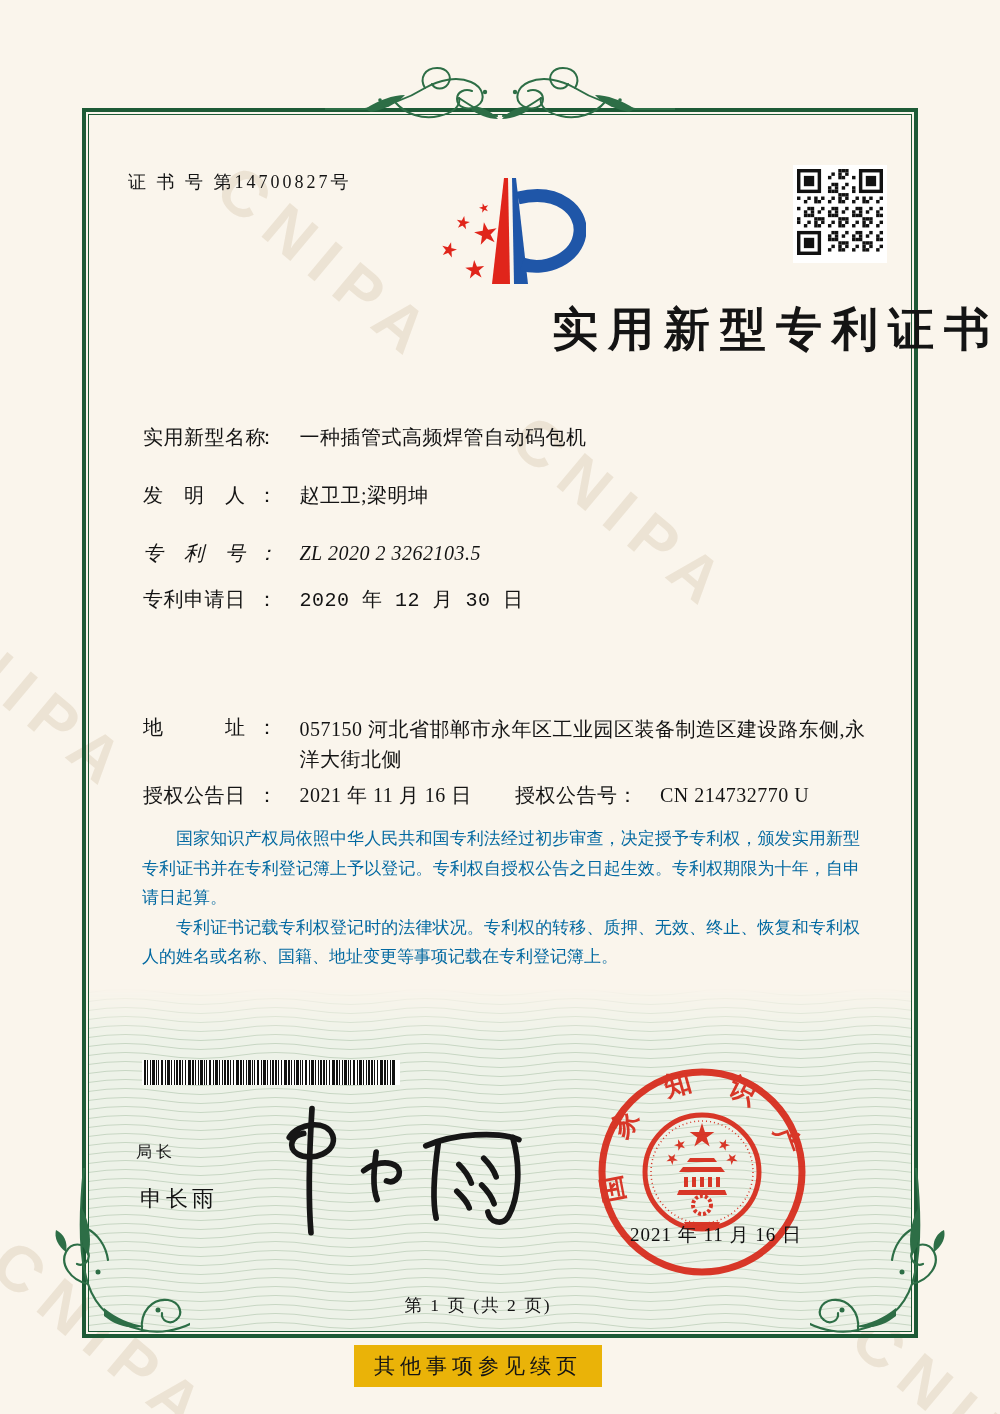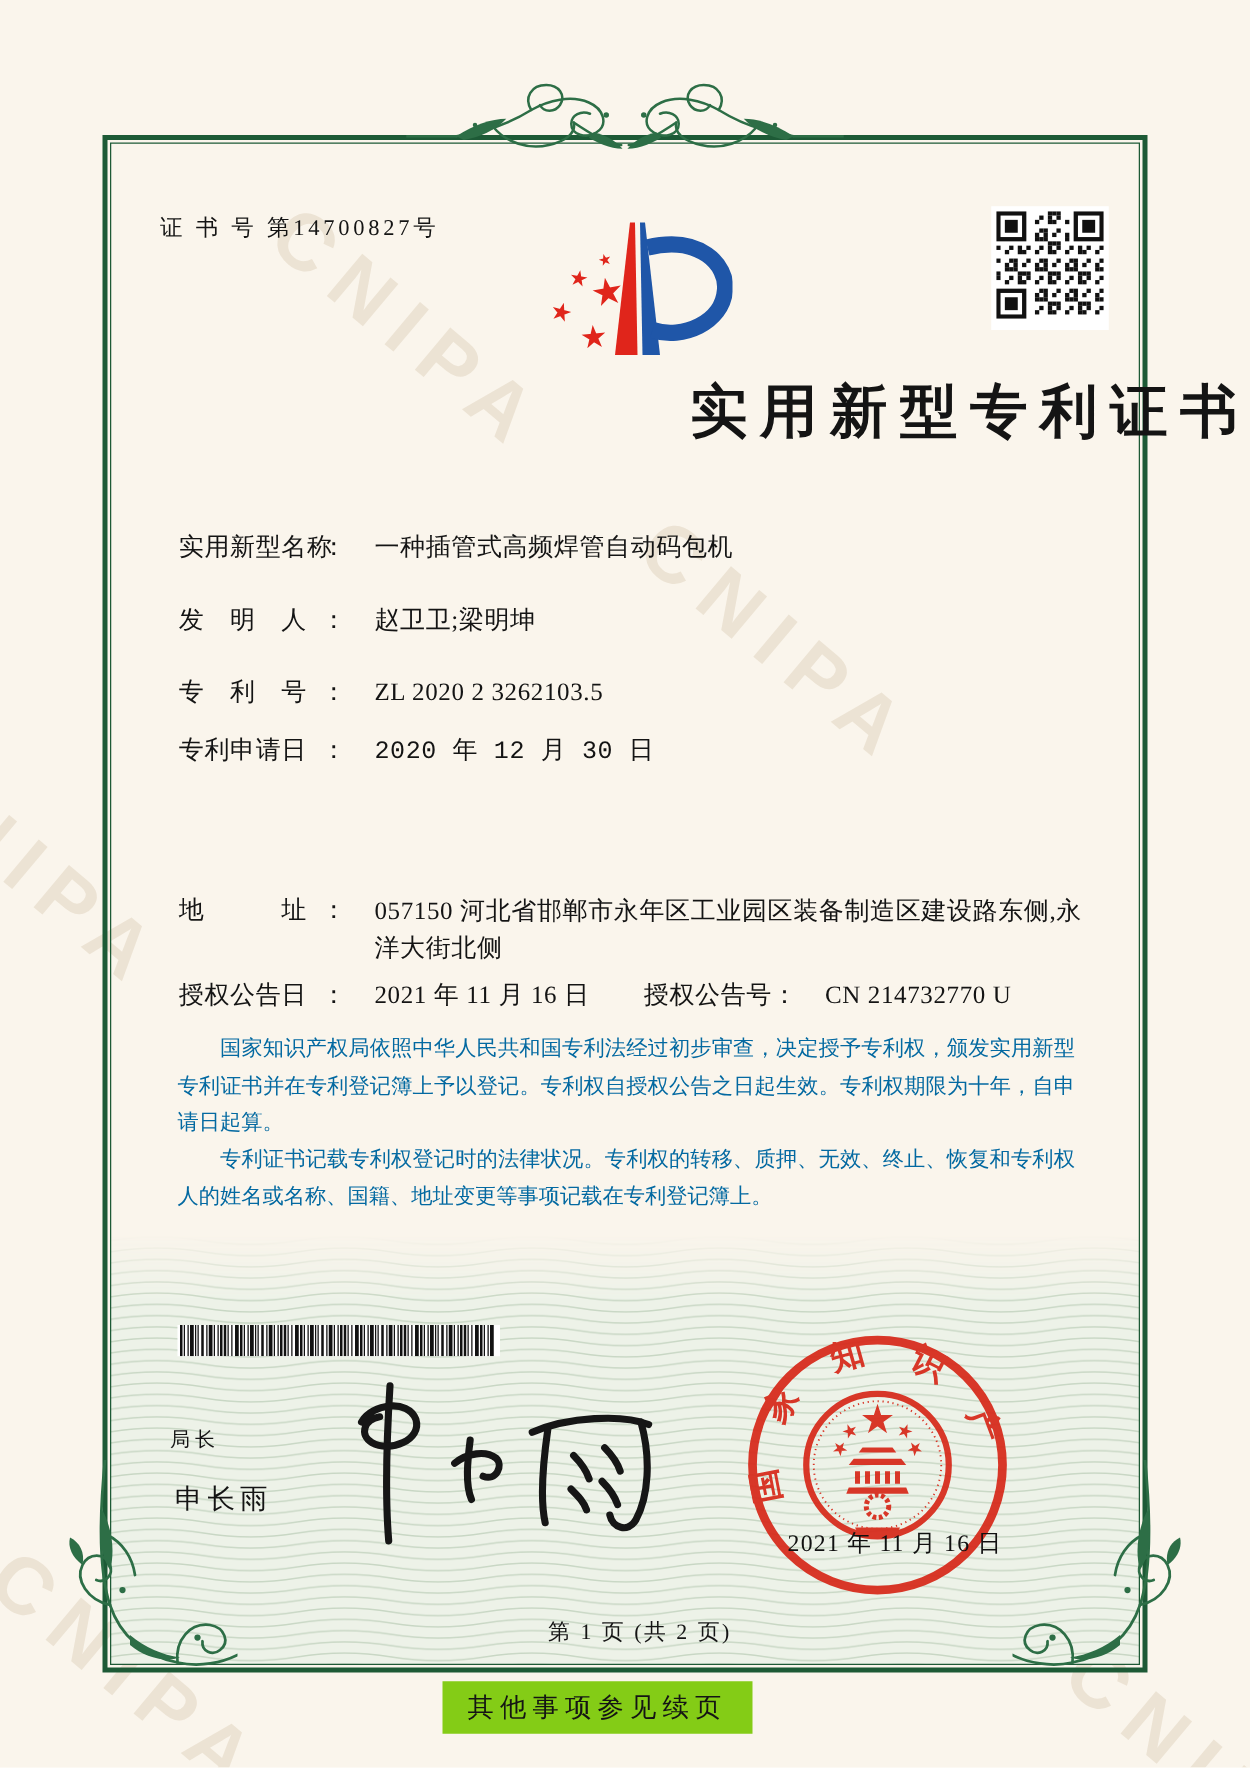--- a/index.html
+++ b/index.html
@@ -41,23 +41,23 @@
   .paras p{margin:0; font-size:17px; line-height:29.5px; text-align:justify; text-indent:2em; color:#0369a1;}
   .barcode{position:absolute; left:142px; top:1060px; background:#fff; padding:0 2px; z-index:4; font-size:0;}
   .director-title{position:absolute; left:136px; top:1142px; font-size:16px; letter-spacing:4px;
     font-family:"Liberation Sans","DejaVu Sans",sans-serif; z-index:4;}
   .director-name{position:absolute; left:140px; top:1184px; font-size:22px; letter-spacing:4px;
     font-family:"Liberation Sans","DejaVu Sans",sans-serif; z-index:4;}
   .signature{position:absolute; left:252px; top:1092px; z-index:4;}
   .seal{position:absolute; left:594px; top:1064px; z-index:5; opacity:0.93;}
   .seal-date{position:absolute; left:630px; top:1222px; font-size:19px; letter-spacing:1px; color:#111; z-index:6; white-space:nowrap;}
   .page-ind{position:absolute; left:0; top:1293px; width:956px; text-align:center;
-    font-size:17.5px; letter-spacing:2px; z-index:4;padding-left:34px;}
+    font-size:17.5px; letter-spacing:2px; z-index:4;}
   .footer-note{position:absolute; left:478px; top:1345px; transform:translateX(-50%);
-    background:#84cc16; padding:7px 20px; font-size:21px; letter-spacing:5px; z-index:4; white-space:nowrap;}
+    background:#eab308; padding:7px 20px; font-size:21px; letter-spacing:5px; z-index:4; white-space:nowrap;}
 </style>
 </head>
 <body>
 
 <div class="page">
 
   <div class="wm" style="left:250px; top:150px;">CNIPA</div>
   <div class="wm" style="left:545px; top:400px;">CNIPA</div>
   <div class="wm" style="left:-55px; top:580px;">CNIPA</div>
   <div class="wm" style="left:25px; top:1225px;">CNIPA</div>
@@ -317,21 +317,21 @@
   </div>
 
   <div class="title">实用新型专利证书</div>
 
   <div class="row" style="top:424px;">
     <span class="lbl">实用新型名称</span><span>：</span><span class="val">一种插管式高频焊管自动码包机</span>
   </div>
   <div class="row" style="top:482px;">
     <span class="lbl">发　明　人</span><span>：</span><span class="val">赵卫卫;梁明坤</span>
   </div>
-  <div class="row" style="top:540px;">
+  <div class="row" style="top:540px;font-style:italic;">
     <span class="lbl">专　利　号</span><span>：</span><span class="val">ZL 2020 2 3262103.5</span>
   </div>
   <div class="row" style="top:586px;font-family:Liberation Mono, monospace;">
     <span class="lbl">专利申请日</span><span>：</span><span class="val">2020 年 12 月 30 日</span>
   </div>
   <div class="row" style="top:714px;">
     <span class="lbl">地　　　址</span><span>：</span><span class="val val-wrap">057150 河北省邯郸市永年区工业园区装备制造区建设路东侧,永洋大街北侧</span>
   </div>
   <div class="row" style="top:782px;">
     <span class="lbl">授权公告日</span><span>：</span><span class="val">2021 年 11 月 16 日</span>

